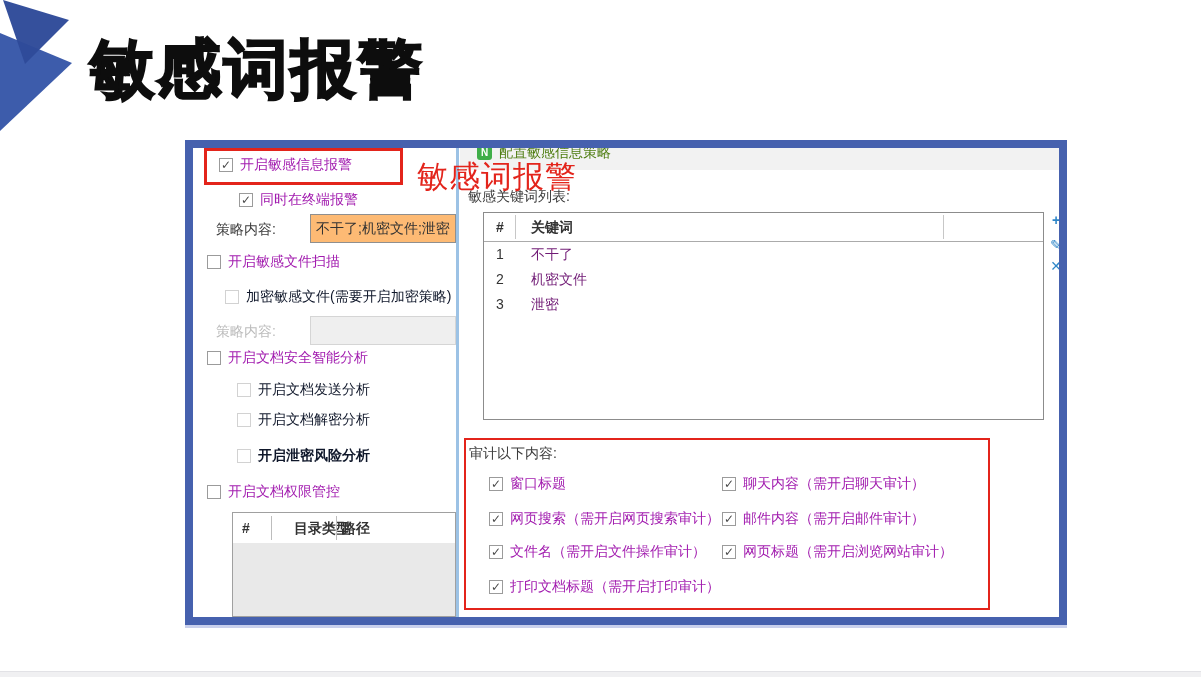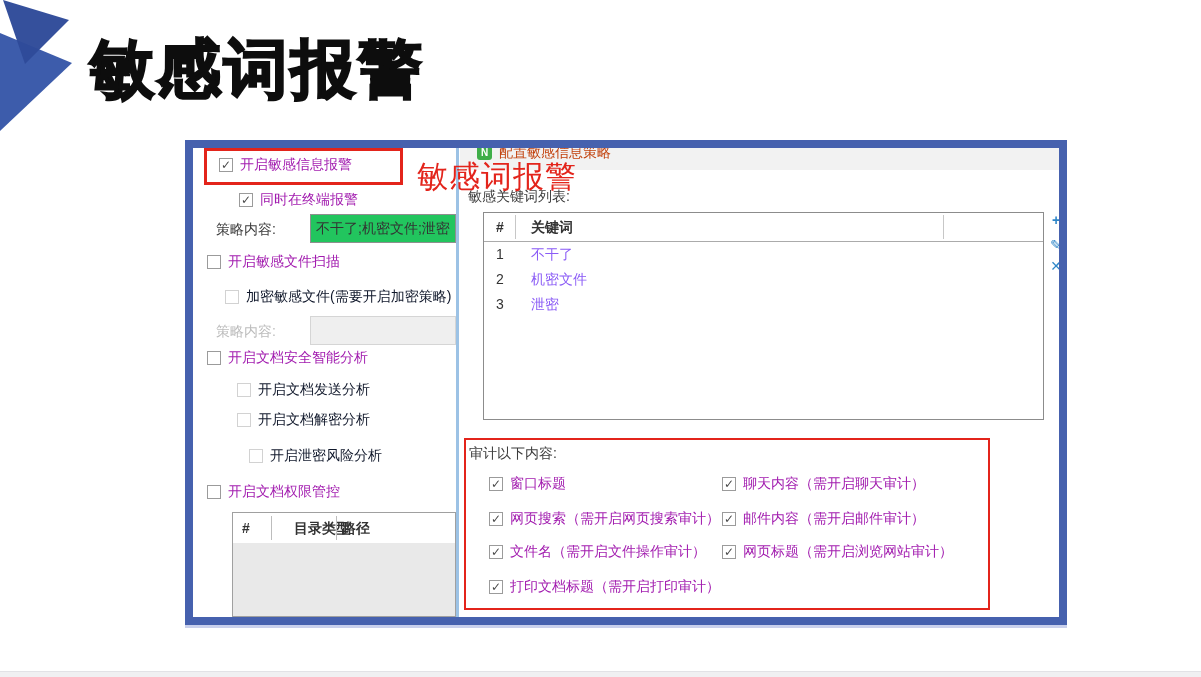--- a/index.html
+++ b/index.html
@@ -23,49 +23,49 @@
   
   .cb-row{position:absolute;display:flex;align-items:center;gap:7px;height:16px;white-space:nowrap;}
   .cb{width:14px;height:14px;box-sizing:border-box;border:1px solid #9b9b9b;background:#fff;
       display:inline-flex;align-items:center;justify-content:center;
       font-size:12px;line-height:1;color:#4a4a4a;flex:none;}
   .cb-row.disabled .cb{border-color:#d2d2d2;color:#d2d2d2;}
   .cb-label{font-size:14px;color:#a21caf;}
   .cb-row.disabled .cb-label{color:#0f172a;}
   .fld-label{position:absolute;font-size:14px;color:#3c3c3c;white-space:nowrap;}
   .fld-label.disabled{color:#bcbcbc;}
-  .field{position:absolute;box-sizing:border-box;height:29px;border:1px solid #8f8f8f;background:#22c55e;
+  .field{position:absolute;box-sizing:border-box;height:29px;border:1px solid #8f8f8f;background:#fdba74;
          font-size:14px;color:#333;display:flex;align-items:center;padding:0 5px;white-space:nowrap;overflow:hidden;}
   .field.disabled{background:#efefef;border-color:#d5d5d5;color:#bcbcbc;}
   
   .red-rect{position:absolute;box-sizing:border-box;border:3px solid var(--red);background:transparent;}
   .annotation{position:absolute;left:417px;top:156px;font-size:31px;color:var(--red);
               font-weight:500;letter-spacing:1px;white-space:nowrap;z-index:6;}
   
   .dir-table{position:absolute;left:39px;top:364px;width:224px;height:105px;box-sizing:border-box;
              border:1px solid #a0a0a0;background:#fff;overflow:hidden;}
   .dir-head{position:absolute;left:0;top:0;width:100%;height:30px;background:#fff;}
   .dir-head .hcell{position:absolute;top:7px;font-size:14px;font-weight:700;color:#333;white-space:nowrap;}
   .dir-sep{position:absolute;top:3px;width:1px;height:24px;background:#bdbdbd;}
   .dir-body{position:absolute;left:0;top:30px;width:100%;height:75px;background:#e9e9e9;}
   
   .titlebar{position:absolute;left:267px;top:0;width:599px;height:22px;background:#f2f2f2;
             overflow:hidden;display:flex;align-items:flex-start;gap:7px;padding-left:17px;box-sizing:border-box;}
   .app-ico{width:15px;height:15px;margin-top:-3px;border-radius:3px;background:var(--green);
            color:#fff;font-size:10px;font-weight:700;display:flex;align-items:center;justify-content:center;flex:none;}
-  .dlg-title{margin-top:-4px;font-size:14px;color:#c2410c;white-space:nowrap;}
+  .dlg-title{margin-top:-4px;font-size:14px;color:#4d7c0f;white-space:nowrap;}
   .kw-label{position:absolute;left:275px;top:40px;font-size:14px;color:#3c3c3c;white-space:nowrap;}
   .kw-table{position:absolute;left:290px;top:64px;width:561px;height:208px;box-sizing:border-box;
             border:1px solid #8c8c8c;background:#fff;overflow:hidden;}
   .kw-head{position:absolute;left:0;top:0;width:100%;height:28px;border-bottom:1px solid #ababab;background:#fff;}
   .kw-head .hcell{position:absolute;top:6px;font-size:14px;font-weight:700;color:#333;}
   .kw-sep{position:absolute;top:2px;width:1px;height:24px;background:#c7c7c7;}
   .kw-row{position:absolute;left:0;width:100%;height:25px;}
   .kw-num{position:absolute;left:12px;top:4px;font-size:14px;color:#333;}
-  .kw-word{position:absolute;left:47px;top:4px;font-size:14px;color:#8b5cf6;white-space:nowrap;}
+  .kw-word{position:absolute;left:47px;top:4px;font-size:14px;color:#701a75;white-space:nowrap;}
   .tool{position:absolute;left:855px;width:16px;height:16px;color:var(--tool);font-size:14px;
         font-weight:700;line-height:16px;text-align:center;}
   
   .audit-box{position:absolute;left:271px;top:290px;width:526px;height:172px;box-sizing:border-box;
              border:2px solid var(--red);}
   .audit-label{position:absolute;left:3px;top:5px;font-size:14px;color:#3c3c3c;white-space:nowrap;}
   .bottom-strip{position:absolute;left:0;top:671px;width:1201px;height:6px;background:#f0f0f2;border-top:1px solid #e2e2e6;}
 </style>
 </head>
 <body>
@@ -104,21 +104,21 @@
           <span class="cb-label">开启文档安全智能分析</span>
         </div>
         <div class="cb-row disabled" style="left: 44px; top: 234px;">
           <span class="cb"></span>
           <span class="cb-label">开启文档发送分析</span>
         </div>
         <div class="cb-row disabled" style="left: 44px; top: 264px;">
           <span class="cb"></span>
           <span class="cb-label">开启文档解密分析</span>
         </div>
-        <div class="cb-row disabled" style="left: 56px; top: 300px;">
+        <div class="cb-row disabled" style="left: 44px; top: 300px; font-weight: bold;">
           <span class="cb"></span>
           <span class="cb-label">开启泄密风险分析</span>
         </div>
         <div class="cb-row" style="left: 14px; top: 336px;">
           <span class="cb"></span>
           <span class="cb-label">开启文档权限管控</span>
         </div>
       </div>
 
     <div class="red-rect" style="left:11px;top:0;width:199px;height:37px;"></div>

